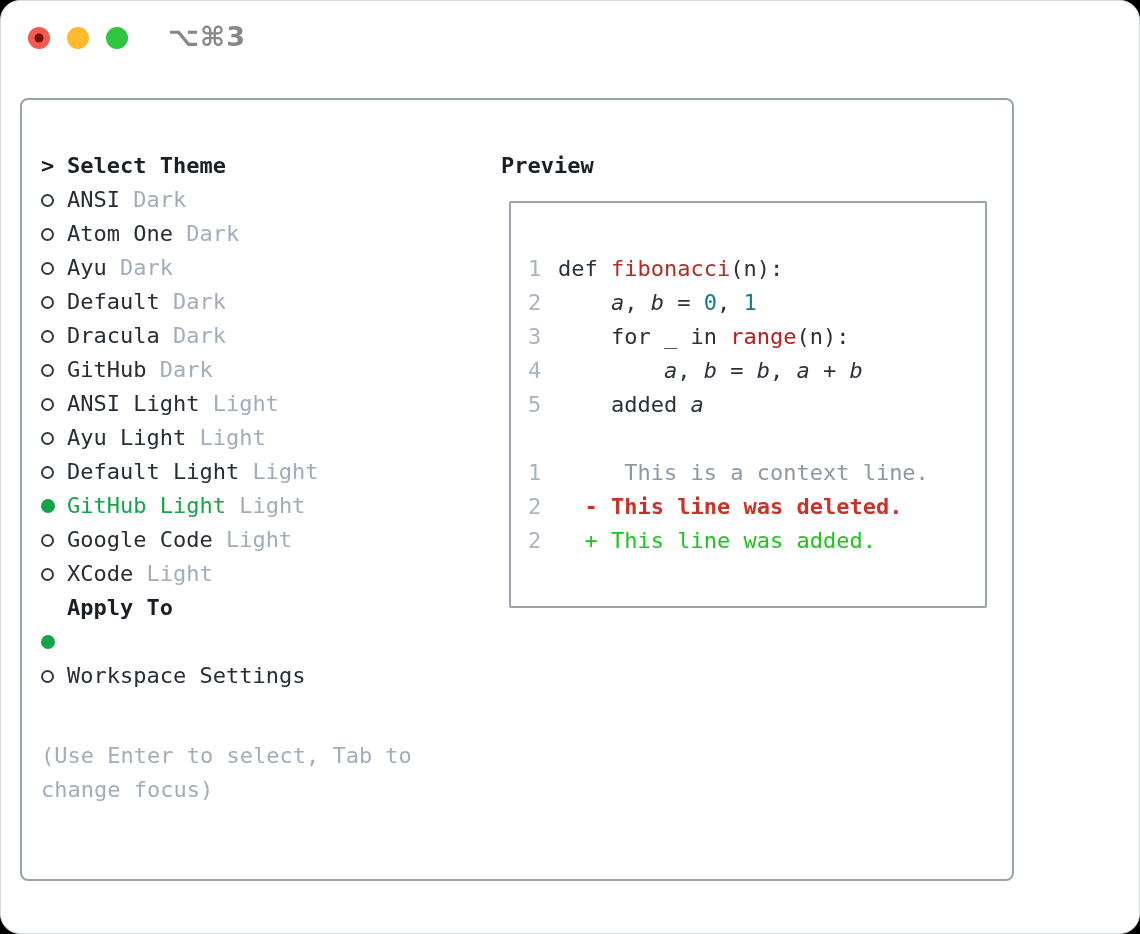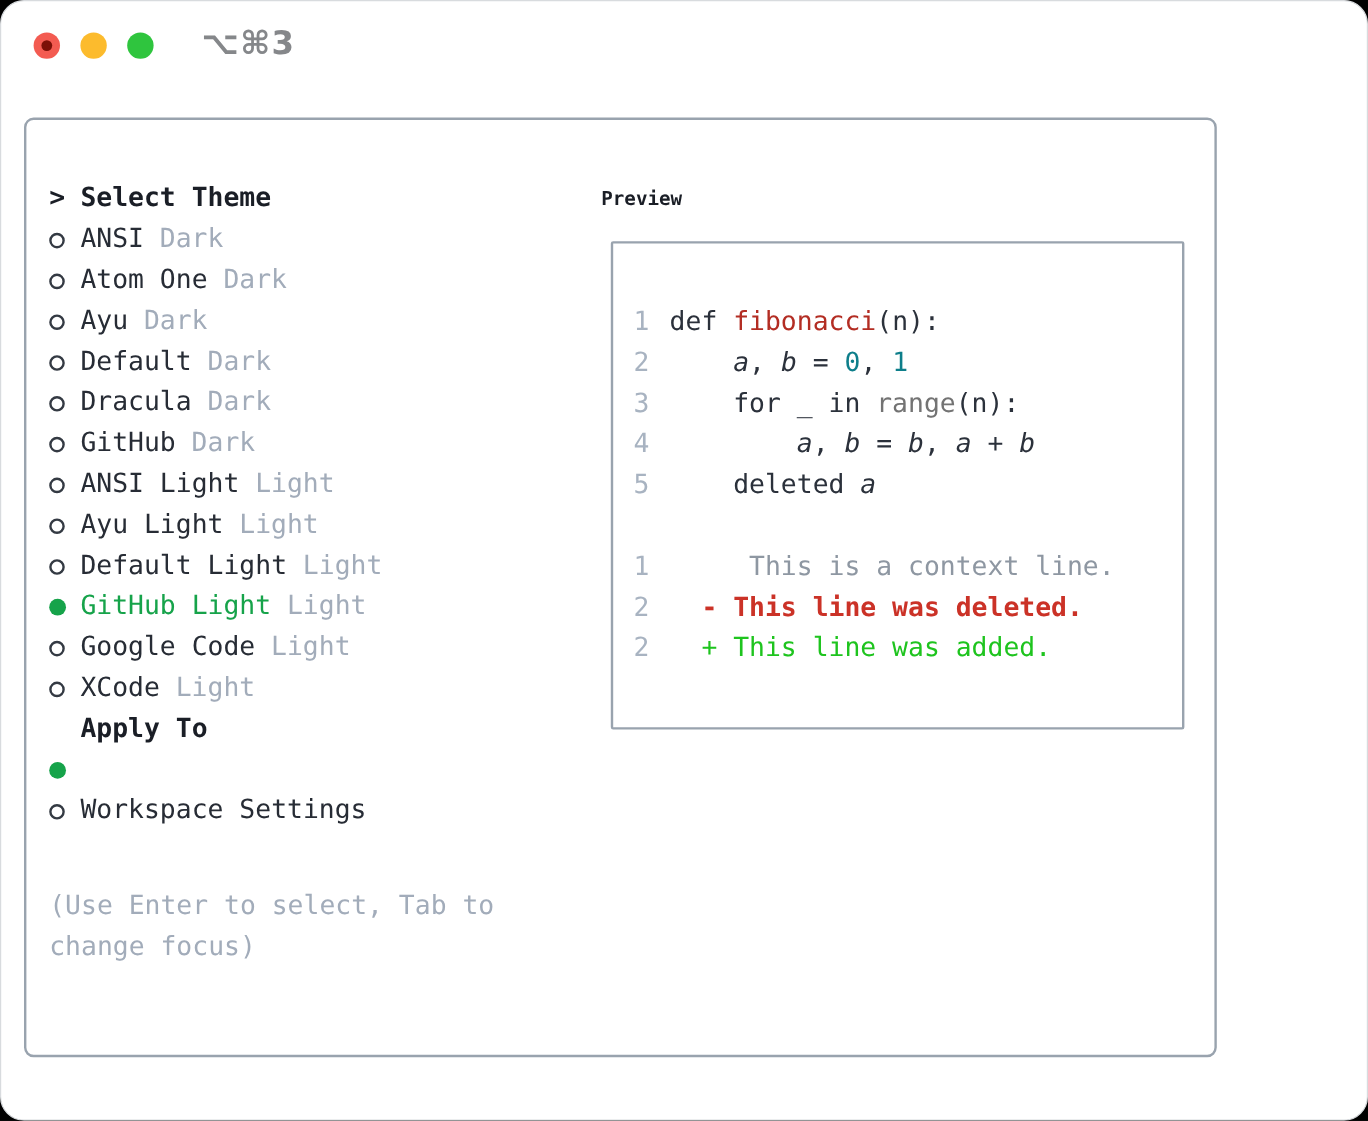--- a/index.html
+++ b/index.html
@@ -56,36 +56,36 @@
   .row .name { white-space: pre; text-align: right; }
   .row.selected .name { color: #16a34a; }
   .variant { color: #a2acba; margin-left: 0.6em; }
   .section-head { font-weight: bold; color: #1a1e26; }
   .gap-2 { }
   .hint { margin-top: 46px; color: #a2acba; width: 420px; white-space: normal; }
 
   
   .col-right { position: absolute; left: 479px; top: 49px; }
   .preview-title {
-    font-size: 16px; line-height: 34px; font-weight: bold; color: #1a1e26;
+    font-size: 22px; line-height: 34px; font-weight: bold; color: #1a1e26;
   }
   .preview-box {
     position: absolute; left: 487px; top: 101px;
     width: 478px; height: 407px;
     border: 2px solid #99a3ae; border-radius: 2px;
     padding: 49px 0 0 17px;
     font-size: 22px; line-height: 34px;
     overflow: hidden;
   }
   .cline { display: flex; height: 34px; white-space: pre; }
   .ln { width: 14px; flex: 0 0 14px; margin-right: 16px; color: #a8b3c1; }
   .tok-p    { color: #2b313b; }
   .tok-fn   { color: #b32d23; }
   .tok-num  { color: #0d7e8a; }
-  .tok-call { color: #737373; }
+  .tok-call { color: #b91c1c; }
   .tok-v    { color: #2b313b; font-style: italic; }
   .tok-ctx  { color: #8e97a2; }
   .tok-del  { color: #cb3227; font-weight: bold; }
   .tok-add  { color: #1ec41e; }
 </style>
 </head>
 <body>
 
 <div class="window">
 
@@ -219,21 +219,21 @@
 
     <div class="col-right">
       <div class="preview-title">Preview</div>
     </div>
 
     <div class="preview-box" id="preview-box">
         <div class="cline"><span class="ln">1</span><span class="tok-p">def </span><span class="tok-fn">fibonacci</span><span class="tok-p">(n):</span></div>
         <div class="cline"><span class="ln">2</span><span class="tok-p">    </span><span class="tok-v">a</span><span class="tok-p">, </span><span class="tok-v">b</span><span class="tok-p"> = </span><span class="tok-num">0</span><span class="tok-p">, </span><span class="tok-num">1</span></div>
         <div class="cline"><span class="ln">3</span><span class="tok-p">    for _ in </span><span class="tok-call">range</span><span class="tok-p">(n):</span></div>
         <div class="cline"><span class="ln">4</span><span class="tok-p">        </span><span class="tok-v">a</span><span class="tok-p">, </span><span class="tok-v">b</span><span class="tok-p"> = </span><span class="tok-v">b</span><span class="tok-p">, </span><span class="tok-v">a</span><span class="tok-p"> + </span><span class="tok-v">b</span></div>
-        <div class="cline"><span class="ln">5</span><span class="tok-p">    deleted </span><span class="tok-v">a</span></div>
+        <div class="cline"><span class="ln">5</span><span class="tok-p">    added </span><span class="tok-v">a</span></div>
         <div class="cline"><span class="ln"></span></div>
         <div class="cline"><span class="ln">1</span><span class="tok-ctx">     This is a context line.</span></div>
         <div class="cline"><span class="ln">2</span><span class="tok-del">  - This line was deleted.</span></div>
         <div class="cline"><span class="ln">2</span><span class="tok-add">  + This line was added.</span></div>
       </div>
 
   </div>
 </div>
 
 </body></html>

